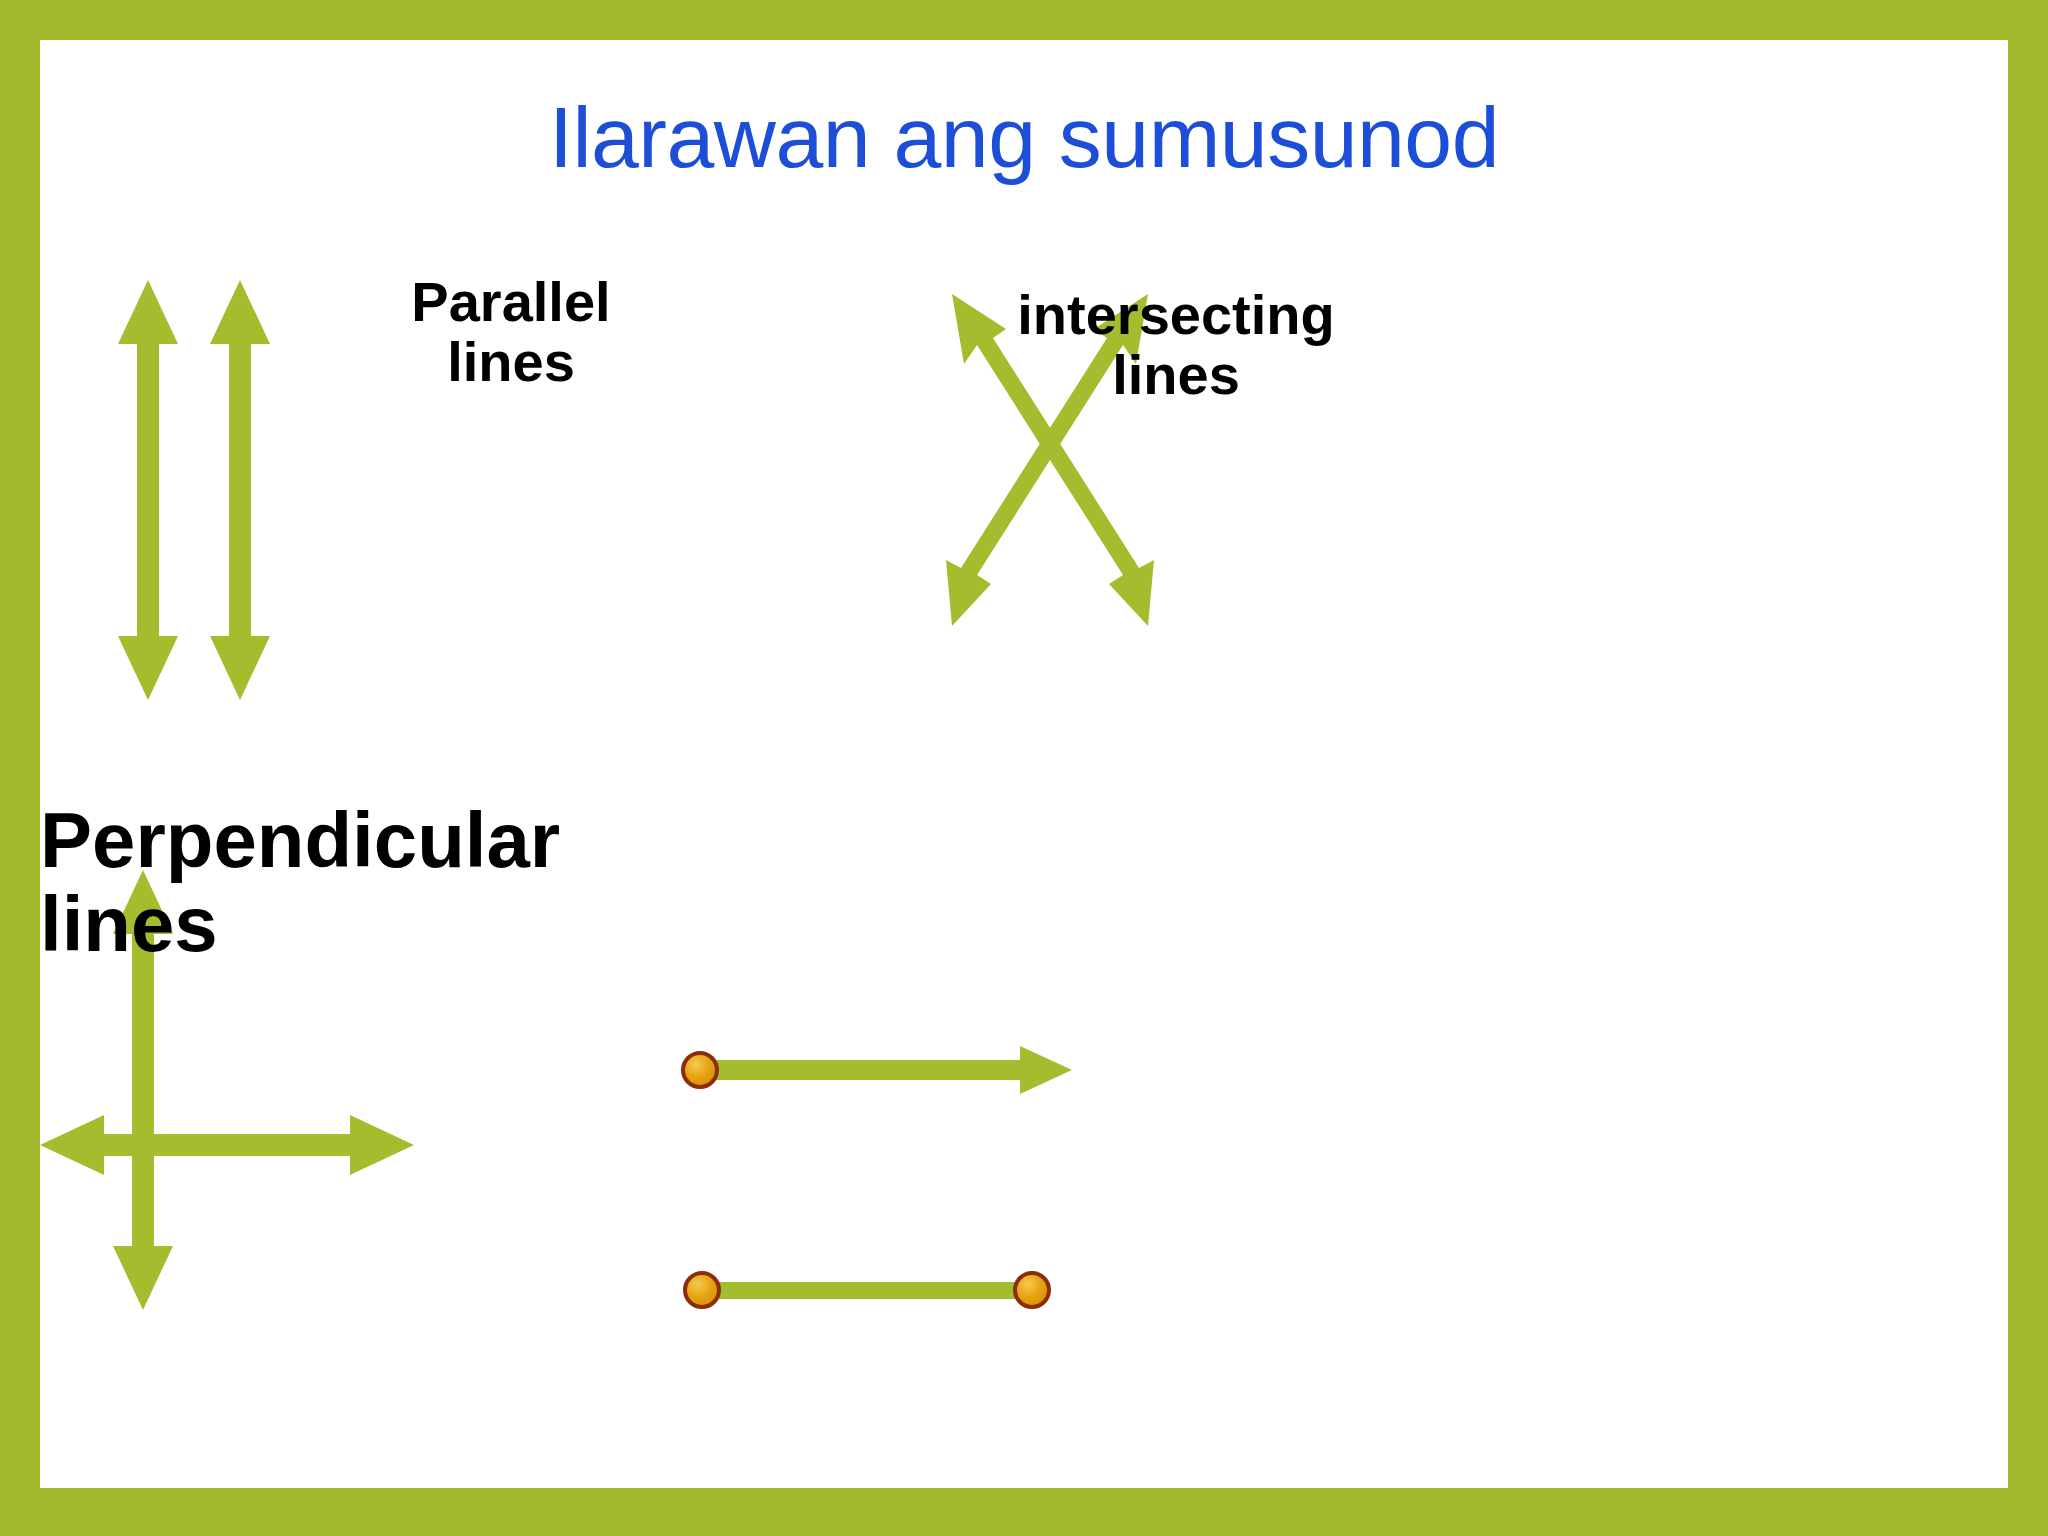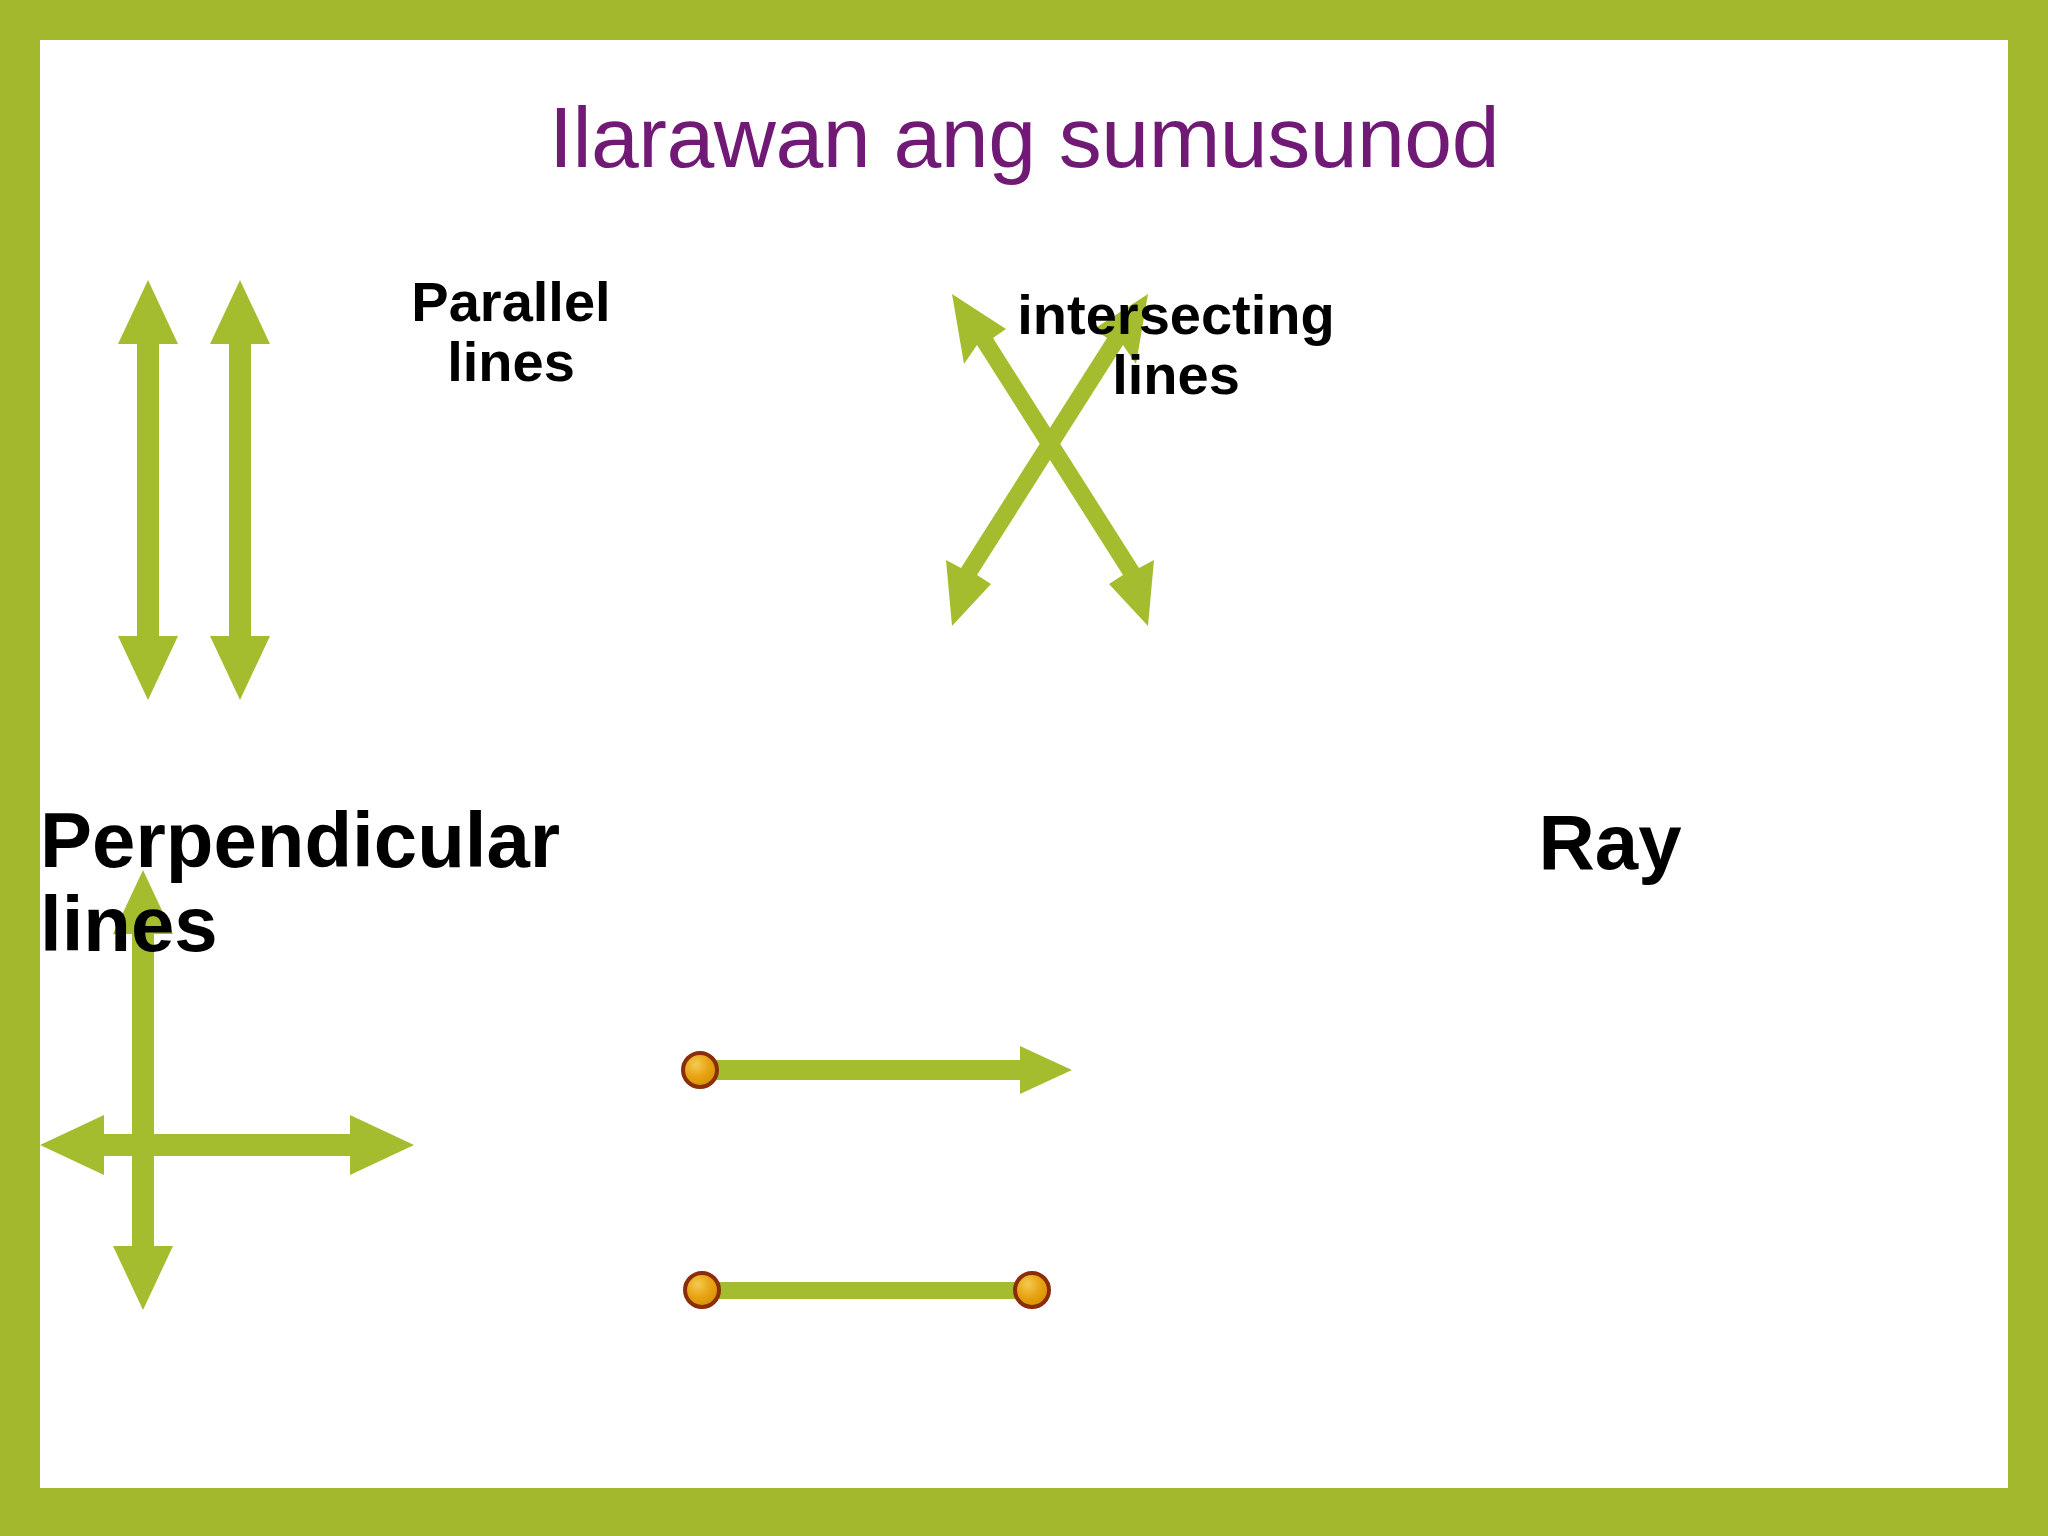--- a/index.html
+++ b/index.html
@@ -34,21 +34,21 @@
 
   
   #title {
     position: absolute;
     left: 0;
     top: 52px;
     width: 1968px;
     text-align: center;
     font-size: 86px;
     font-weight: 400;
-    color: #701a75;
+    color: #1d4ed8;
     letter-spacing: -0.5px;
     line-height: 1.05;
     white-space: nowrap;
   }
 
   
   .label {
     position: absolute;
     font-weight: bold;
     color: #000000;
@@ -150,21 +150,20 @@
           </radialGradient>
         </defs>
 
         <rect x="18" y="40" width="326" height="20" fill="#a4bd2e"></rect>
 
         <path d="M340 26 L392 50 L340 74 Z" fill="#a4bd2e"></path>
 
         <circle cx="20" cy="50" r="17" fill="url(#dotGrad)" stroke="#8c2d0a" stroke-width="4"></circle>
       </svg>
     </div>
-    <div class="label" id="lbl-ray">Ray</div>
 
     <div class="figure" id="fig-segment">
       <svg width="420" height="100" viewBox="0 0 420 100">
         <defs>
           <radialGradient id="dotGrad2" cx="38%" cy="33%" r="68%">
             <stop offset="0%" stop-color="#f3cb52"></stop>
             <stop offset="55%" stop-color="#e8a413"></stop>
             <stop offset="100%" stop-color="#d59205"></stop>
           </radialGradient>
         </defs>

